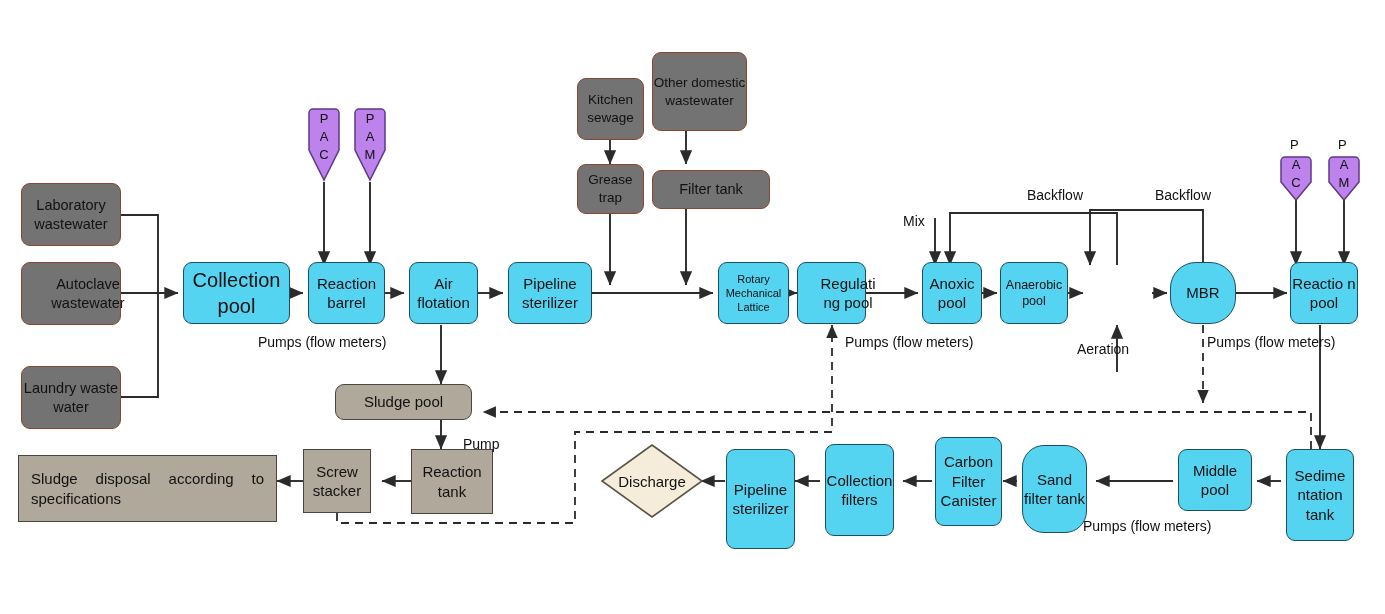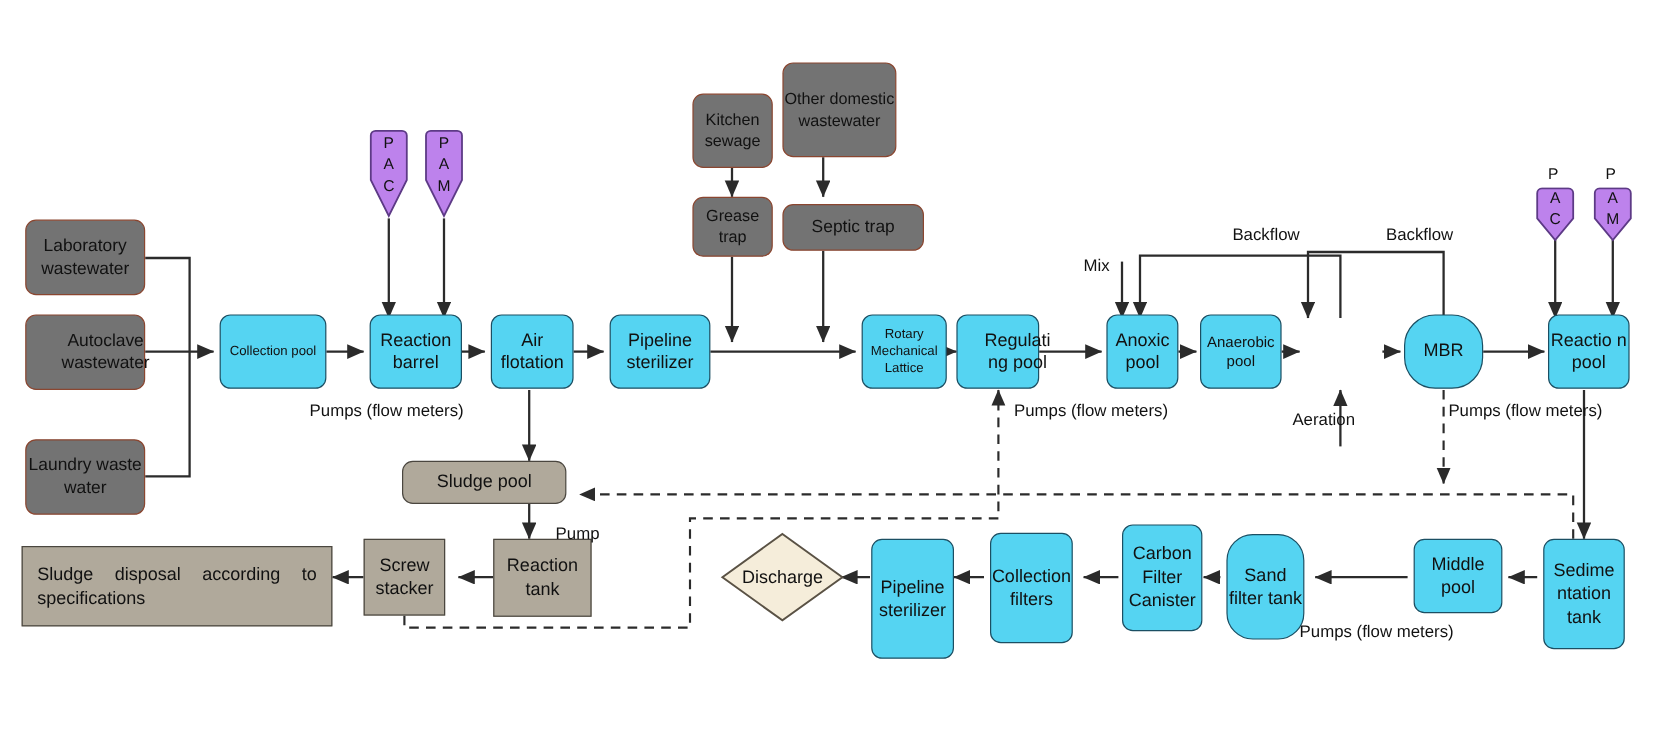--- a/index.html
+++ b/index.html
@@ -132,24 +132,24 @@
 
   <div class="node orange rounded" style="left:652px;top:52px;width:95px;height:79px;font-size:13.5px;">
     <span>Other domestic wastewater</span>
   </div>
 
   <div class="node orange rounded" style="left:577px;top:164px;width:67px;height:50px;font-size:13.5px;">
     <span>Grease trap</span>
   </div>
 
   <div class="node orange rounded" style="left:652px;top:170px;width:118px;height:39px;font-size:14.5px;">
-    <span>Septic trap</span>
-  </div>
-
-  <div class="node blue rounded" style="left:183px;top:262px;width:89px;height:62px;font-size:11px;">
+    <span>Filter tank</span>
+  </div>
+
+  <div class="node blue rounded" style="left:183px;top:262px;width:107px;height:62px;font-size:20px;">
     <span>Collection pool</span>
   </div>
 
   <div class="node blue rounded" style="left:308px;top:262px;width:77px;height:62px;font-size:15px;">
     <span>Reaction barrel</span>
   </div>
 
   <div class="node blue rounded" style="left:409px;top:262px;width:69px;height:62px;font-size:15px;">
     <span>Air flotation</span>
   </div>

